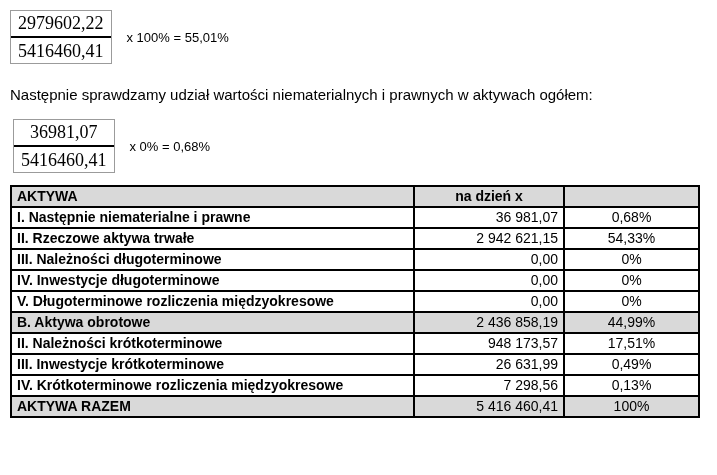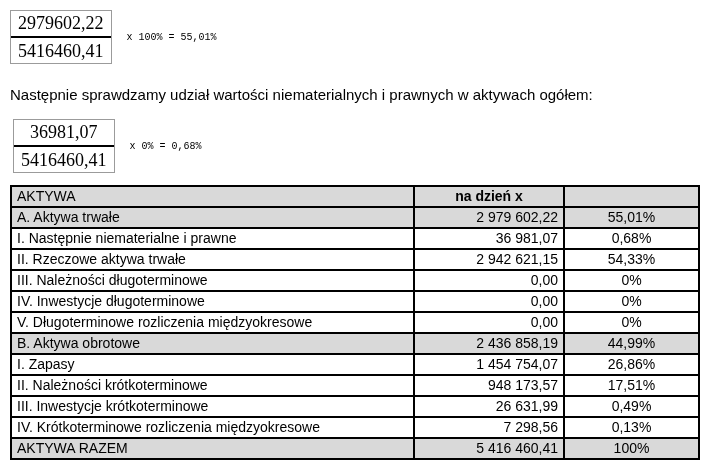--- a/index.html
+++ b/index.html
@@ -40,23 +40,22 @@
   }
   .fraction-num {
     padding: 3px 7px 4px;
     border-bottom: 2px solid #000000;
   }
   .fraction-den {
     padding: 4px 7px 3px;
   }
   .fraction-result {
     margin-left: 15px;
-    font-size: 10px;
+    font-size: 13px;
     white-space: nowrap;
-    font-family: Liberation Mono, monospace;
   }
 
   
   .intro {
     margin: 22px 0 12px 0;
     font-size: 15px;
     line-height: 18px;
   }
 
   
@@ -68,21 +67,21 @@
   }
   table.aktywa td, table.aktywa th {
     border: 2px solid #000000;
     font-size: 14px;
     height: 21px;
     padding: 0 5px;
     white-space: nowrap;
     overflow: hidden;
     line-height: 17px;
   }
-  .cell-label   { text-align: left;  font-weight: normal; }
+  .cell-label   { text-align: left;  font-weight: bold; }
   .cell-value   { text-align: right; font-weight: normal; }
   .cell-percent { text-align: center; font-weight: normal; }
   th.head-date  { text-align: center; font-weight: bold; }
   tr.shaded { background: #d9d9d9; }
 </style>
 </head>
 <body>
 
 <div class="page">
 
@@ -111,25 +110,20 @@
       <col style="width:135px">
     </colgroup>
     <thead>
       <tr class="shaded">
         <th class="cell-label">AKTYWA</th>
         <th class="head-date">na dzień x</th>
         <th class="head-date"></th>
       </tr>
     </thead>
     <tbody>
-        <tr class="shaded">
-          <td class="cell-label">A. Aktywa trwałe</td>
-          <td class="cell-value">2 979 602,22</td>
-          <td class="cell-percent">55,01%</td>
-        </tr>
         <tr>
           <td class="cell-label">I. Następnie niematerialne i prawne</td>
           <td class="cell-value">36 981,07</td>
           <td class="cell-percent">0,68%</td>
         </tr>
         <tr>
           <td class="cell-label">II. Rzeczowe aktywa trwałe</td>
           <td class="cell-value">2 942 621,15</td>
           <td class="cell-percent">54,33%</td>
         </tr>
@@ -147,25 +141,20 @@
           <td class="cell-label">V. Długoterminowe rozliczenia międzyokresowe</td>
           <td class="cell-value">0,00</td>
           <td class="cell-percent">0%</td>
         </tr>
         <tr class="shaded">
           <td class="cell-label">B. Aktywa obrotowe</td>
           <td class="cell-value">2 436 858,19</td>
           <td class="cell-percent">44,99%</td>
         </tr>
         <tr>
-          <td class="cell-label">I. Zapasy</td>
-          <td class="cell-value">1 454 754,07</td>
-          <td class="cell-percent">26,86%</td>
-        </tr>
-        <tr>
           <td class="cell-label">II. Należności krótkoterminowe</td>
           <td class="cell-value">948 173,57</td>
           <td class="cell-percent">17,51%</td>
         </tr>
         <tr>
           <td class="cell-label">III. Inwestycje krótkoterminowe</td>
           <td class="cell-value">26 631,99</td>
           <td class="cell-percent">0,49%</td>
         </tr>
         <tr>

